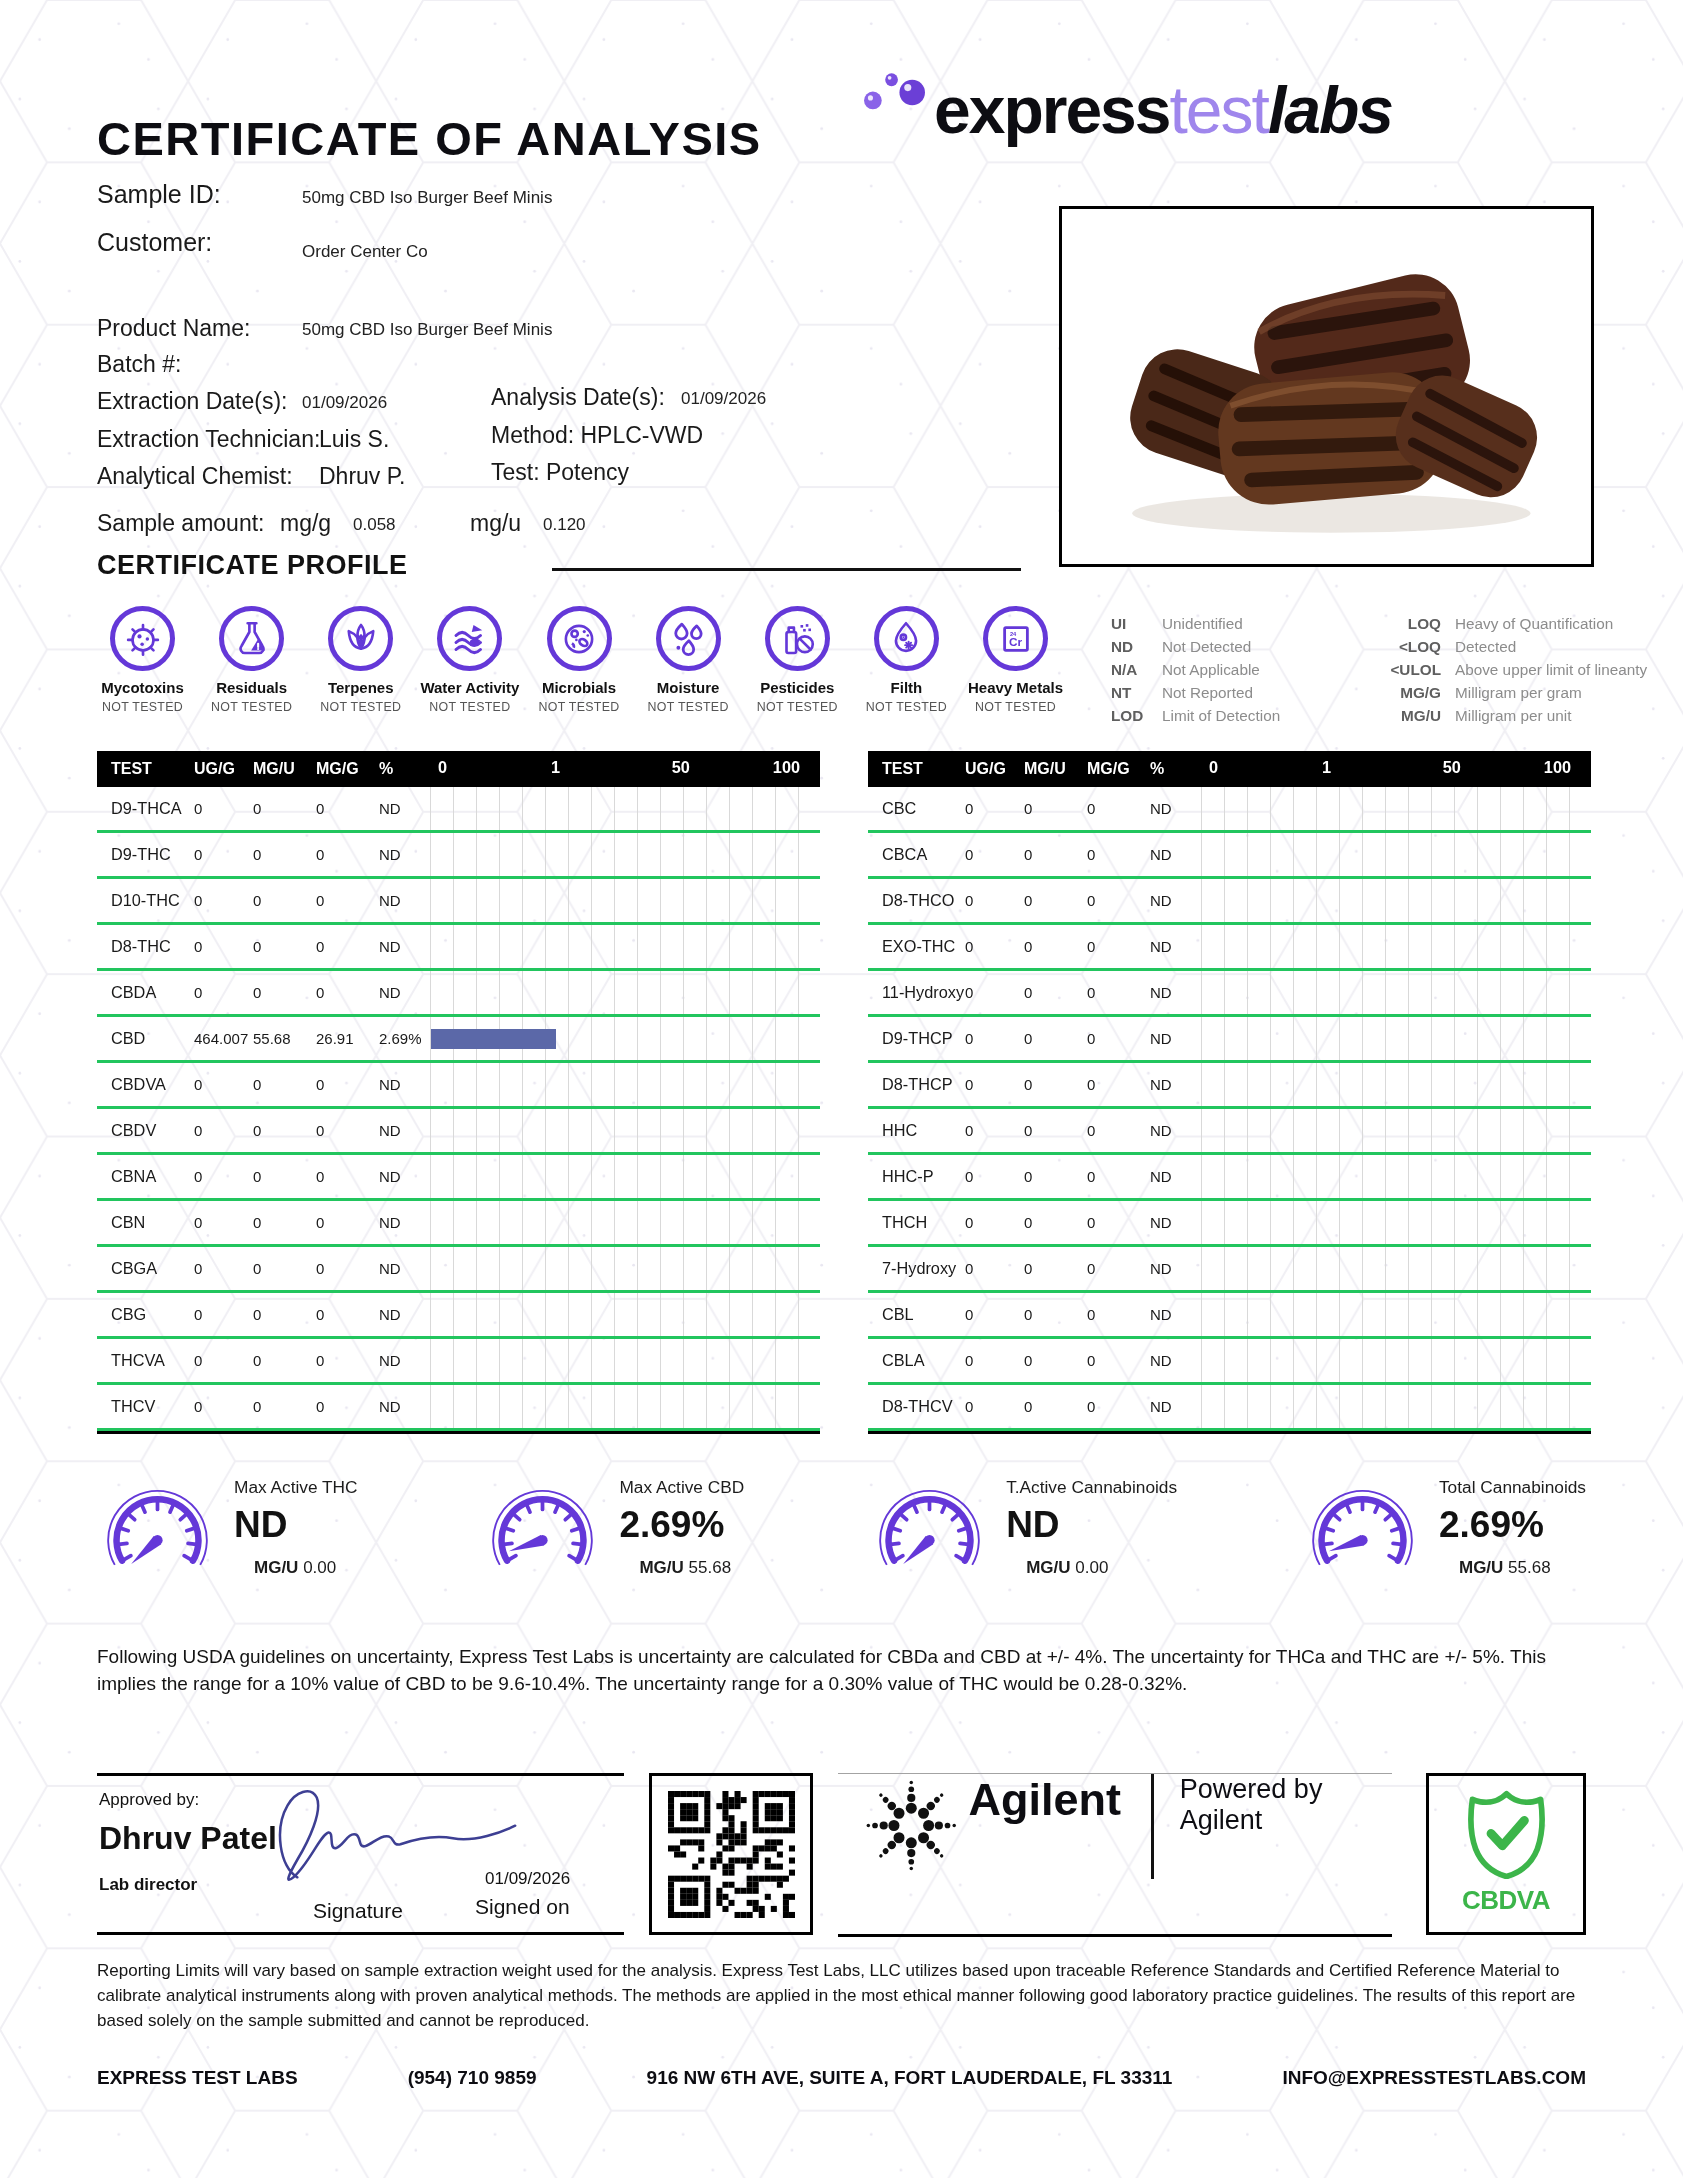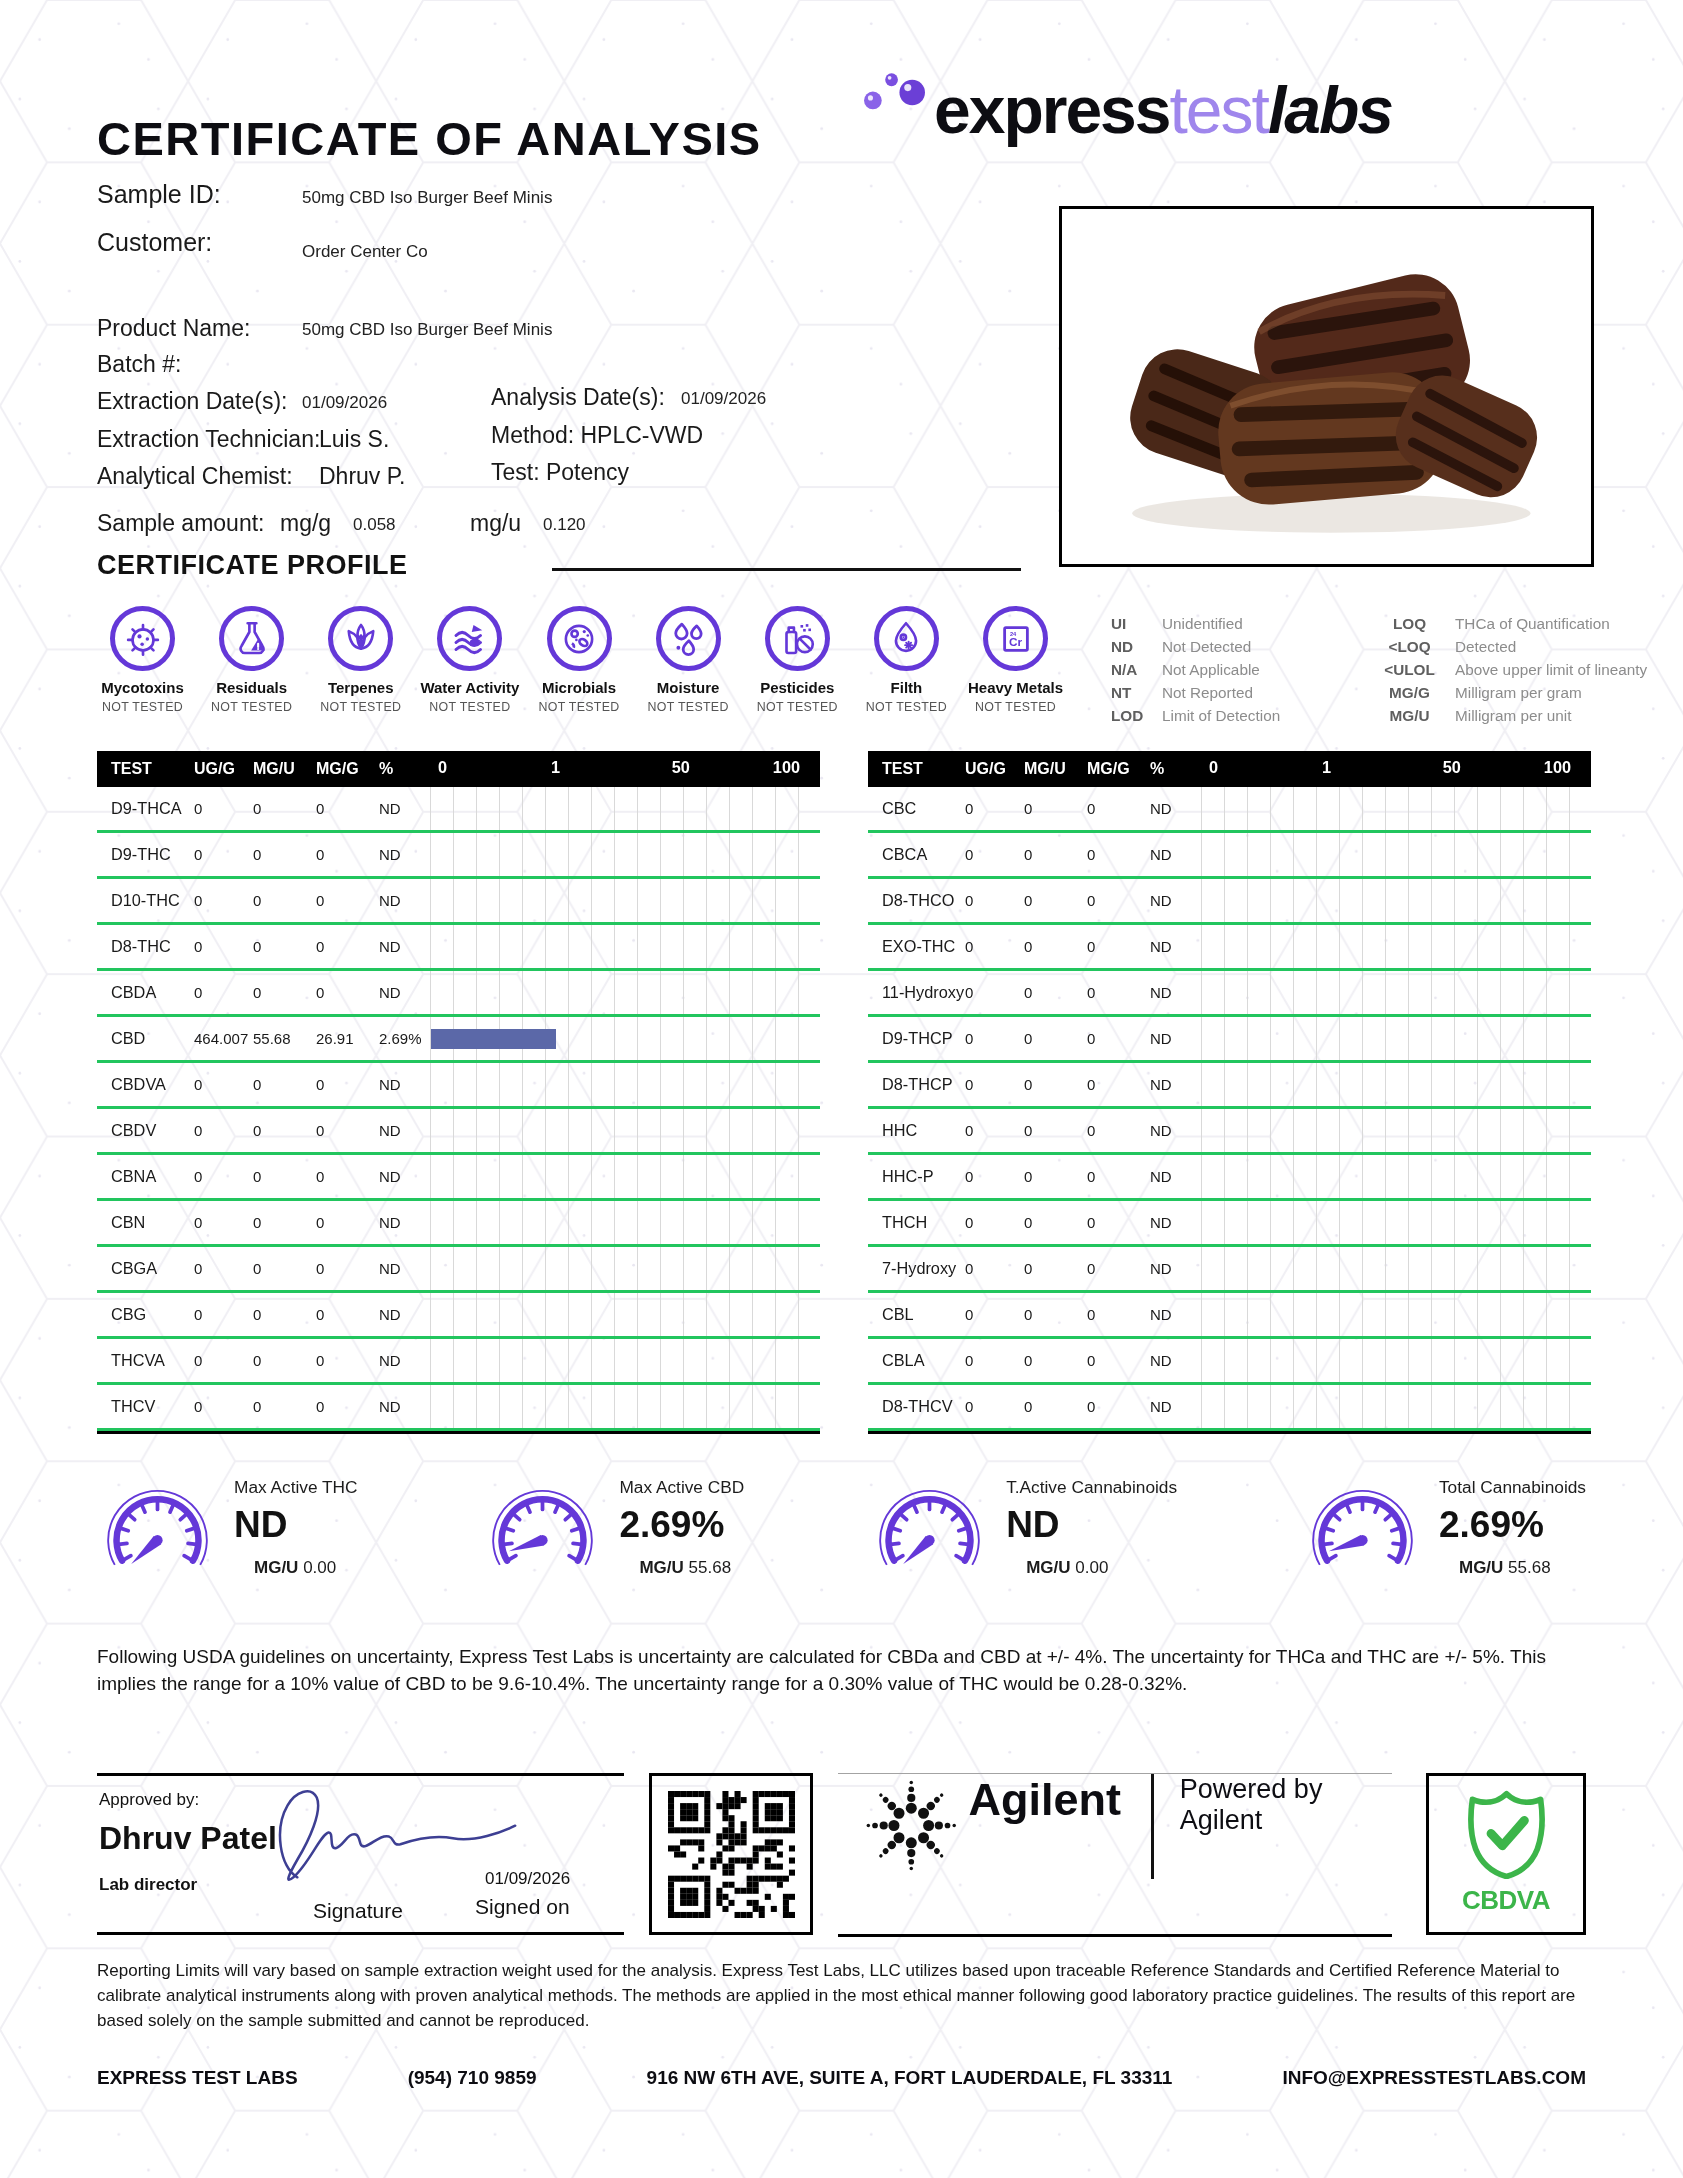--- a/index.html
+++ b/index.html
@@ -39,21 +39,21 @@
   .screen-status{font-size:12.4px;margin-top:4px;color:#555;letter-spacing:0.3px;}
 
   
   .legend{left:1111px;top:612px;display:flex;gap:28px;}
   .legend-col{display:flex;flex-direction:column;}
   .legend-row{display:flex;line-height:23px;font-size:15.3px;}
   .legend-abbr{font-weight:700;color:#5f5f5f;}
   .legend-desc{color:#8c8c8c;}
   .col1 .legend-abbr{width:51px;}
   .col1 .legend-desc{width:188px;}
-  .col2 .legend-abbr{width:77px;text-align:center;padding-right:14px;}
+  .col2 .legend-abbr{width:77px;text-align:right;padding-right:14px;}
 
   
   .ctable{width:723px;}
   .ctable-left{left:97px;top:751px;}
   .ctable-right{left:868px;top:751px;}
   .t-head{display:grid;grid-template-columns:83px 59px 63px 63px 51px 1fr;background:#000;color:#fff;height:36px;align-items:center;font-weight:700;font-size:16px;padding-left:14px;}
   .t-head .chart-h{position:relative;height:100%;}
   .t-head .chart-h span{position:absolute;top:7px;font-size:16.3px;font-weight:700;}
   .sc0{left:8px;} .sc1{left:31%;} .sc2{left:62%;} .sc3{right:20px;text-align:center;}
   .t-body{border-bottom:3px solid #000;}
@@ -447,21 +447,21 @@
 
         <div class="legend-row">
           <span class="legend-abbr">LOD</span>
           <span class="legend-desc">Limit of Detection</span>
         </div>
       </div>
     <div class="legend-col col2">
 
         <div class="legend-row">
           <span class="legend-abbr">LOQ</span>
-          <span class="legend-desc">THCa of Quantification</span>
+          <span class="legend-desc">Heavy of Quantification</span>
         </div>
 
         <div class="legend-row">
           <span class="legend-abbr">&lt;LOQ</span>
           <span class="legend-desc">Detected</span>
         </div>
 
         <div class="legend-row">
           <span class="legend-abbr">&lt;ULOL</span>
           <span class="legend-desc">Above upper limit of lineanty</span>

